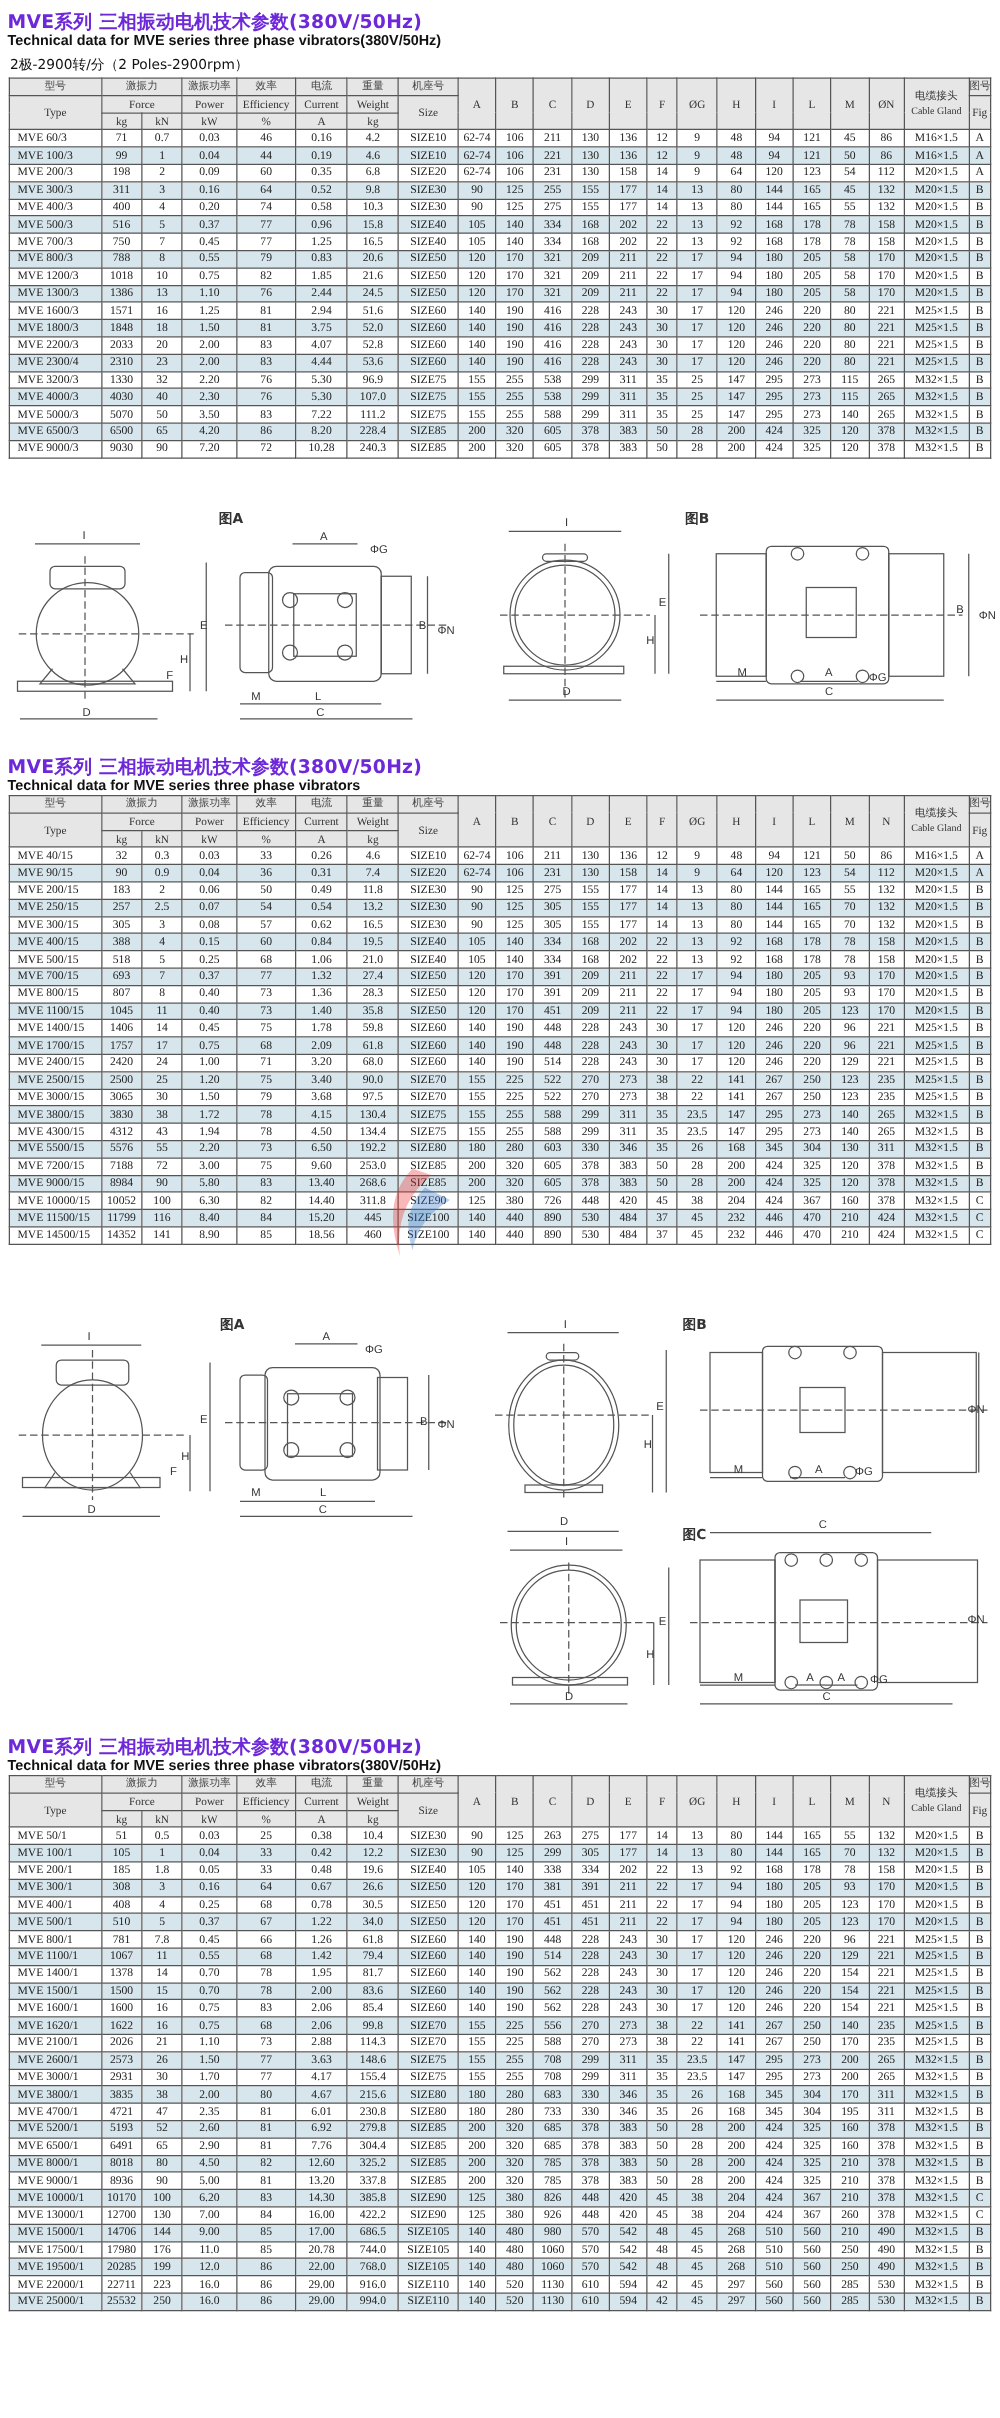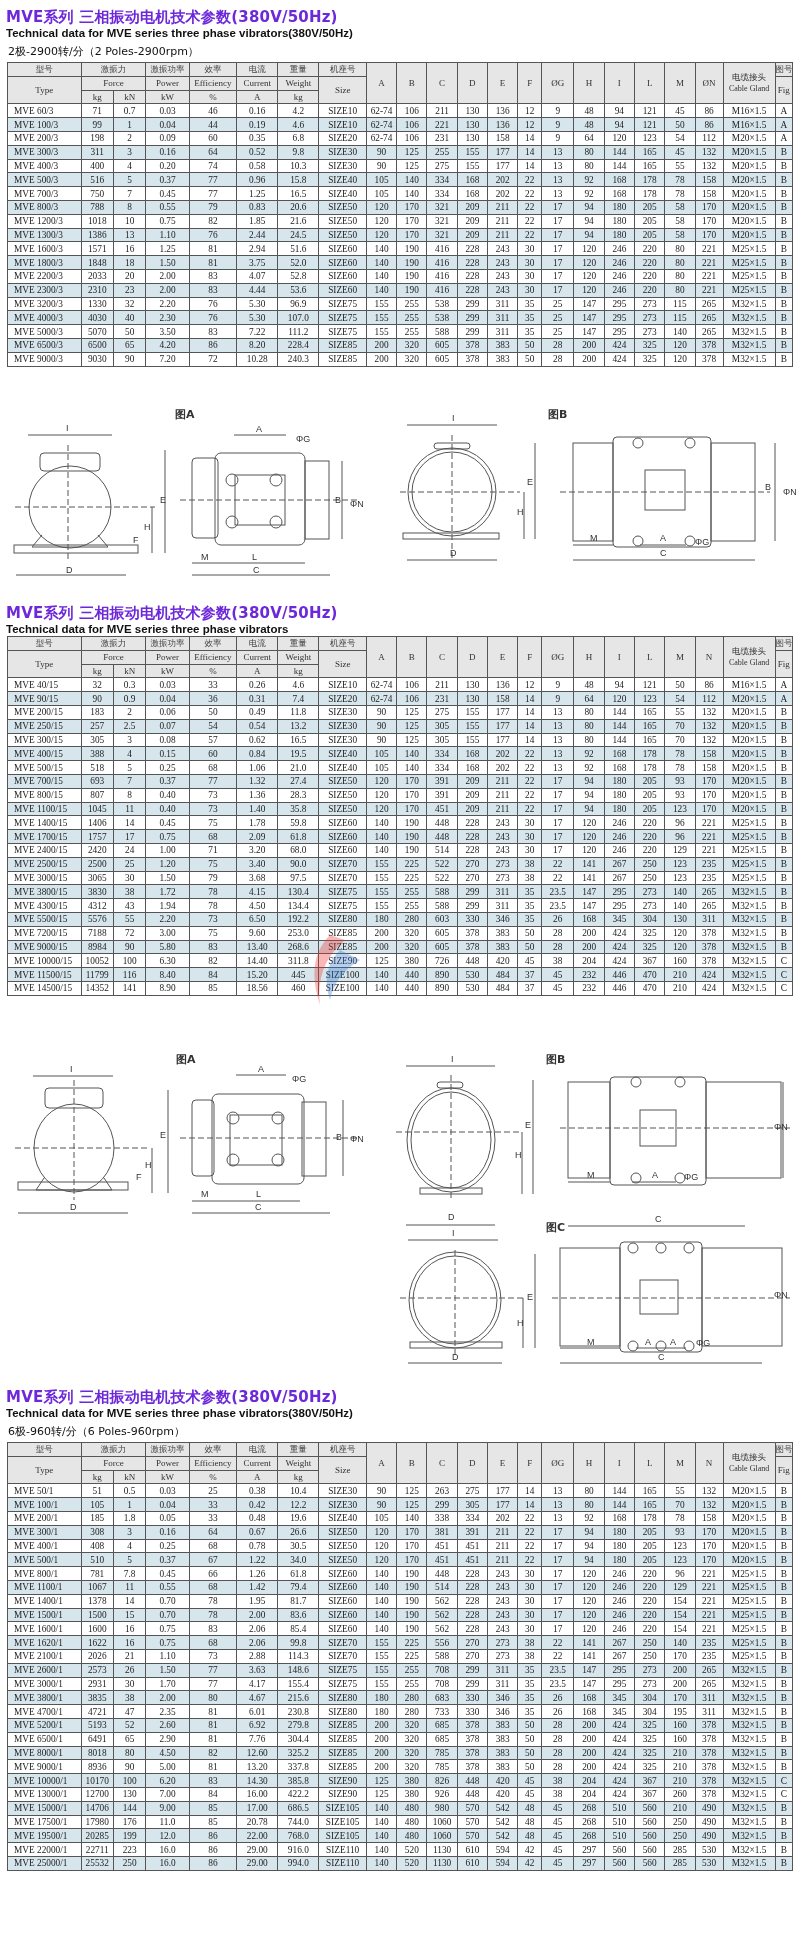--- a/index.html
+++ b/index.html
@@ -406,21 +406,21 @@
           <td class="">17</td>
           <td class="">120</td>
           <td class="">246</td>
           <td class="">220</td>
           <td class="">80</td>
           <td class="">221</td>
           <td class="">M25×1.5</td>
           <td class="">B</td>
         </tr>
         <tr>
-          <td class="type">MVE 2300/3</td>
+          <td class="type">MVE 2300/4</td>
           <td class="">2310</td>
           <td class="">23</td>
           <td class="">2.00</td>
           <td class="">83</td>
           <td class="">4.44</td>
           <td class="">53.6</td>
           <td class="">SIZE60</td>
           <td class="">140</td>
           <td class="">190</td>
           <td class="">416</td>
@@ -1388,21 +1388,20 @@
       <text x="670" y="315">A</text>
     <text x="696" y="316">ΦG</text>
     <line x1="560" y1="333" x2="762" y2="333"></line>
       <text x="658" y="330">C</text>
   </svg>
 </div>
 
 <div class="section" style="top:1388px;" id="sec2">
   <div class="t-zh">MVE系列 三相振动电机技术参数(380V/50Hz)</div>
   <div class="t-en">Technical data for MVE series three phase vibrators(380V/50Hz)</div>
-  <div class="t-sub">6极-960转/分（6 Poles-960rpm）</div>
   <table class="spec">
       <colgroup>
         <col style="width: 68px;">
         <col style="width: 30px;">
         <col style="width: 30px;">
         <col style="width: 40px;">
         <col style="width: 44px;">
         <col style="width: 38px;">
         <col style="width: 38px;">
         <col style="width: 44px;">

